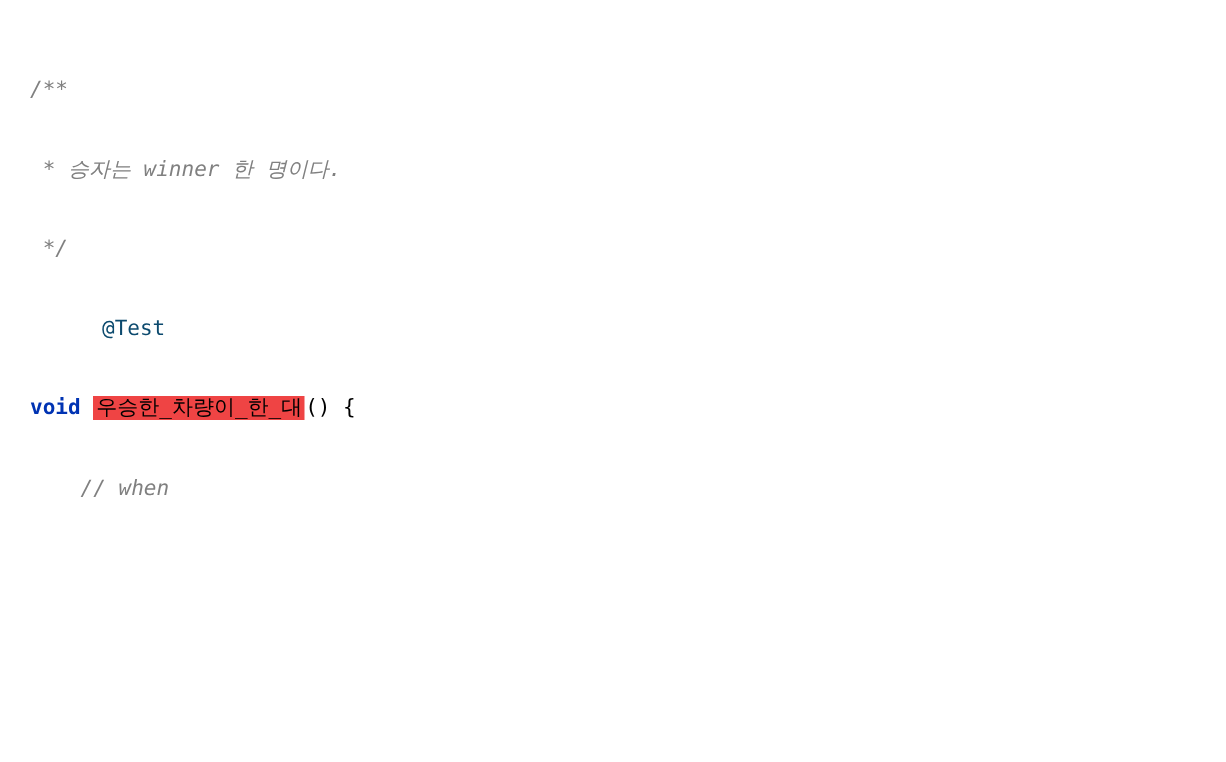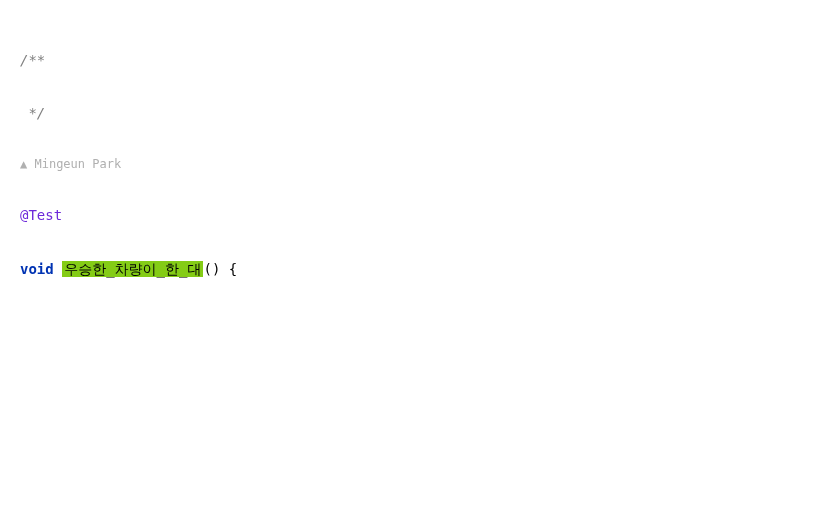--- a/index.html
+++ b/index.html
@@ -12,35 +12,36 @@
     padding: 20px;
     width: 817px;
   }
   .code-block {
     white-space: pre;
   }
   .comment { color: #808080; font-style: italic; }
   .comment-doc { color: #808080; font-style: italic; }
   .author-line { color: #b0b0b0; font-size: 12px; font-style: normal; }
   .author-icon { color: #b0b0b0; }
-  .annotation { color: #6d28d9; }
+  .annotation { color: #0c4a6e; margin-left: 48px; }
   .keyword { color: #0033b3; font-weight: bold; }
-  .method-name { background: #84cc16; color: #000; padding: 0 2px; }
+  .method-name { background: #ef4444; color: #000; padding: 0 2px; }
   .number { color: #1750eb; }
   .line { display: block; }
 </style>
 </head>
 <body>
 
 <div class="code-block">
 <span class="line"><span class="comment-doc">/**</span></span>
+<span class="line"><span class="comment-doc"> * 승자는 winner 한 명이다.</span></span>
 <span class="line"><span class="comment-doc"> */</span></span>
-<span class="line author-line"><span class="author-icon">▲</span> <span>Mingeun Park</span></span>
 <span class="line"><span class="annotation">@Test</span></span>
 <span class="line"><span class="keyword">void</span> <span class="method-name">우승한_차량이_한_대</span><span>() {</span></span>
+<span class="line">    <span class="comment">// when</span></span>
 
 
 
 
 
 
 
 
 
 </div>

